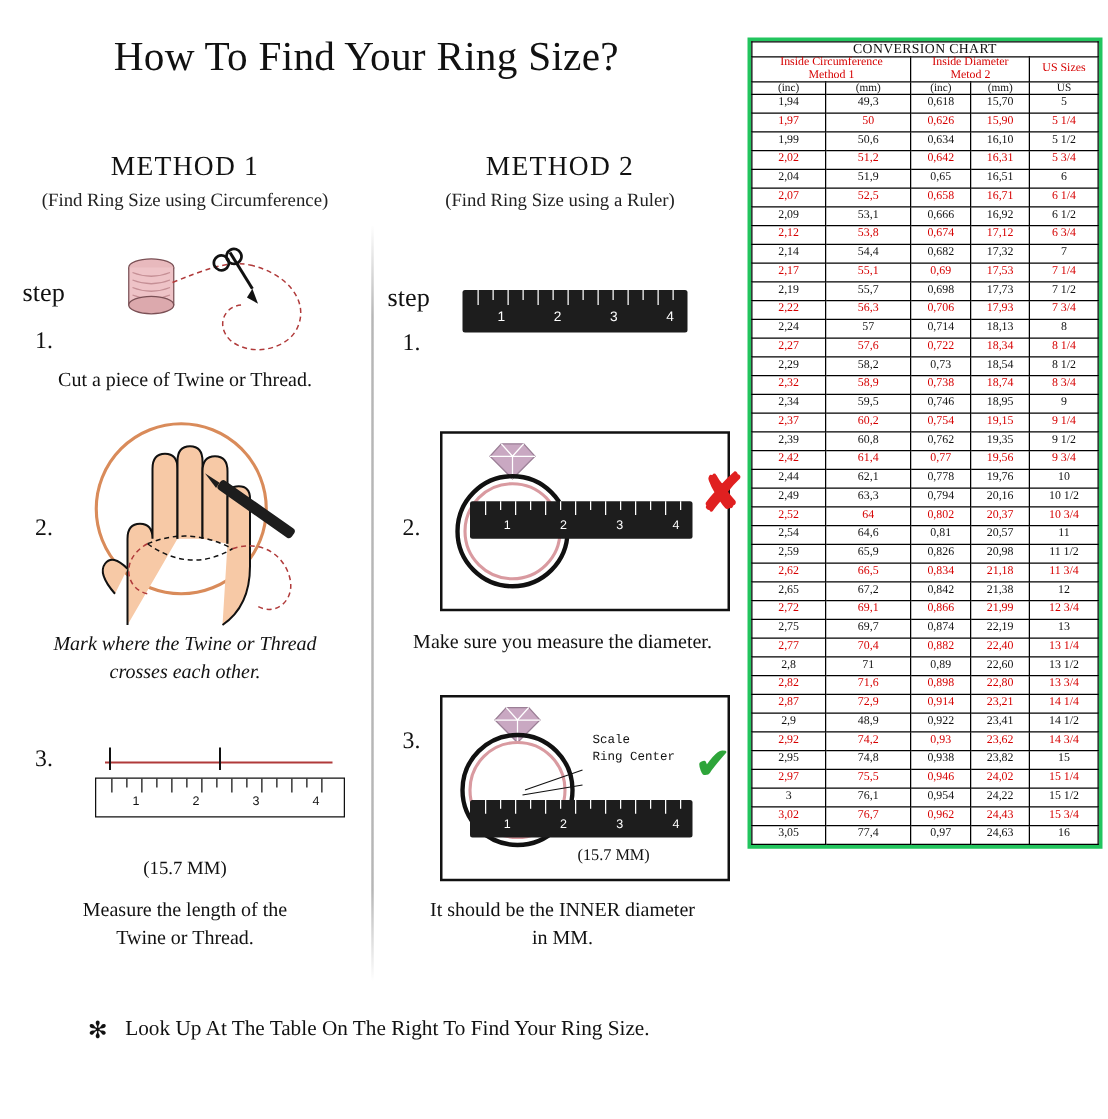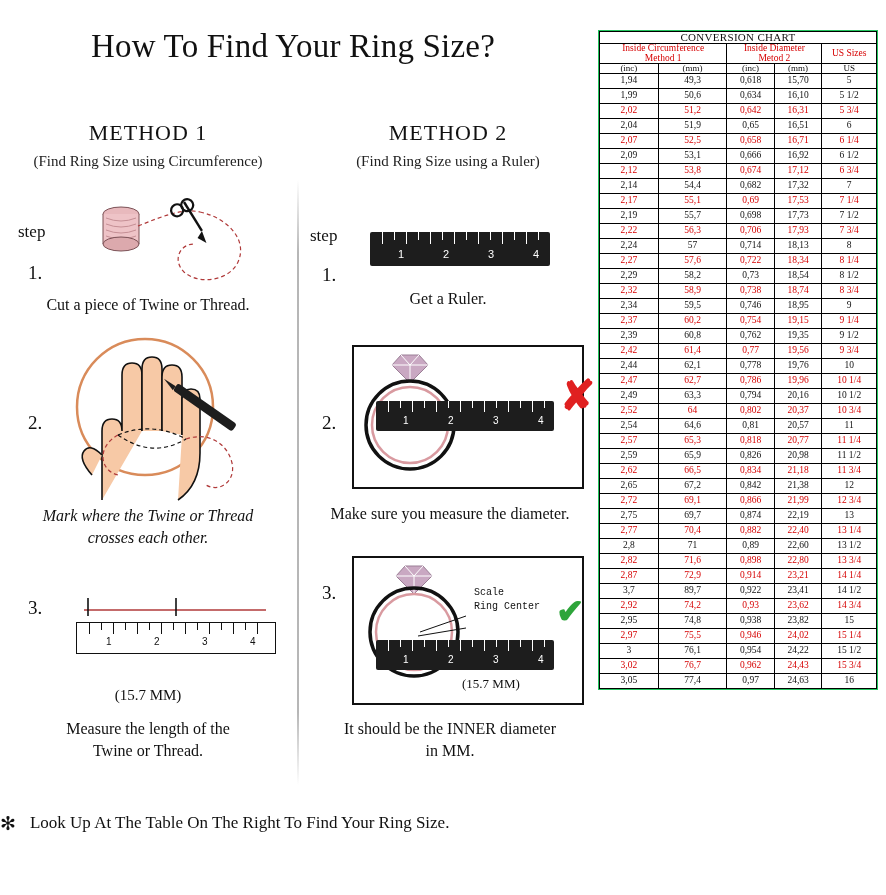--- a/index.html
+++ b/index.html
@@ -29,30 +29,30 @@
   .method{position:absolute;top:120px;width:296px;}
   .m1{left:0;}
   .m2{left:300px;}
   .method h2{
     margin:0;font-size:22px;font-weight:normal;text-align:center;letter-spacing:1px;
   }
   .method .sub{
     margin-top:7px;font-size:15px;text-align:center;color:#222;
   }
 
-  .stepword{position:absolute;font-size:17px;text-align:right;}
+  .stepword{position:absolute;font-size:21px;text-align:right;}
   .stepnum{position:absolute;font-size:19px;}
 
   .caption{
     position:absolute;font-size:16px;text-align:center;line-height:1.35;
   }
 
   
   .footer{
-    position:absolute;left:0;top:812px;width:590px;font-size:17px;
+    position:absolute;left:0;top:812px;width:590px;text-align:center;font-size:17px;
   }
   .footer .star{font-size:19px;margin-right:14px;vertical-align:-2px;}
 
   
   .art{position:absolute;}
 
   
   .ruler{
     position:absolute;background:#1d1d1d;border-radius:2px;
   }
@@ -67,21 +67,21 @@
   .boxcard{position:absolute;border:2px solid #111;background:#fff;}
 
   .redx{position:absolute;color:#e02020;font-weight:bold;}
   .greencheck{position:absolute;color:#2ea53a;font-weight:bold;}
 
   .mono{font-family:"Liberation Mono",monospace;}
 
   
   .chart{
     position:absolute;left:598px;top:30px;width:278px;
-    border:1px solid #22c55e;
+    border:3px solid #22c55e;
     background:#fff;
   }
   table.conv{
     border-collapse:collapse;width:100%;
     font-family:"Liberation Serif",serif;
   }
   table.conv td,table.conv th{
     border:1px solid #000;
     text-align:center;
     padding:0;
@@ -213,21 +213,20 @@
       <div class="t" style="left:132px;height:12px;"></div>
       <div class="t" style="left:144px;height:8px;"></div>
       <div class="t" style="left:156px;height:12px;"></div>
       <div class="t" style="left:168px;height:8px;"></div>
       <div class="lab" style="left:28px;top:16px;font-size:11px;">1</div>
       <div class="lab" style="left:73px;top:16px;font-size:11px;">2</div>
       <div class="lab" style="left:118px;top:16px;font-size:11px;">3</div>
       <div class="lab" style="left:163px;top:16px;font-size:11px;">4</div>
     </div>
 
-    <div class="caption" style="left:308px;top:288px;width:280px;">Get a Ruler.</div>
 
     <div class="stepnum" style="left:322px;top:412px;">2.</div>
 
     <div class="boxcard" style="left:352px;top:345px;width:228px;height:140px;">
       <svg width="224" height="136" style="position:absolute;left:0;top:0;">
         <g transform="translate(38,6)">
           <path d="M0 12 L9 2 L27 2 L36 12 L18 30 Z" fill="#c9a8c2" stroke="#9b7f96" stroke-width="1"></path>
           <path d="M0 12 L36 12 M9 2 L18 12 L27 2 M18 12 L18 30" stroke="#fff" stroke-width="1" fill="none"></path>
         </g>
         <circle cx="56" cy="78" r="44" fill="none" stroke="#111" stroke-width="3.5"></circle>
@@ -331,20 +330,27 @@
         </tr>
       </thead>
       <tbody id="conv-body">
           <tr class="">
             <td>1,94</td>
             <td>49,3</td>
             <td>0,618</td>
             <td>15,70</td>
             <td>5</td>
           </tr>
+          <tr class="rowred">
+            <td>1,97</td>
+            <td>50</td>
+            <td>0,626</td>
+            <td>15,90</td>
+            <td>5 1/4</td>
+          </tr>
           <tr class="">
             <td>1,99</td>
             <td>50,6</td>
             <td>0,634</td>
             <td>16,10</td>
             <td>5 1/2</td>
           </tr>
           <tr class="rowred">
             <td>2,02</td>
             <td>51,2</td>
@@ -464,27 +470,20 @@
             <td>19,56</td>
             <td>9 3/4</td>
           </tr>
           <tr class="">
             <td>2,44</td>
             <td>62,1</td>
             <td>0,778</td>
             <td>19,76</td>
             <td>10</td>
           </tr>
-          <tr class="rowred">
-            <td>2,47</td>
-            <td>62,7</td>
-            <td>0,786</td>
-            <td>19,96</td>
-            <td>10 1/4</td>
-          </tr>
           <tr class="">
             <td>2,49</td>
             <td>63,3</td>
             <td>0,794</td>
             <td>20,16</td>
             <td>10 1/2</td>
           </tr>
           <tr class="rowred">
             <td>2,52</td>
             <td>64</td>
@@ -492,27 +491,20 @@
             <td>20,37</td>
             <td>10 3/4</td>
           </tr>
           <tr class="">
             <td>2,54</td>
             <td>64,6</td>
             <td>0,81</td>
             <td>20,57</td>
             <td>11</td>
           </tr>
-          <tr class="rowred">
-            <td>2,57</td>
-            <td>65,3</td>
-            <td>0,818</td>
-            <td>20,77</td>
-            <td>11 1/4</td>
-          </tr>
           <tr class="">
             <td>2,59</td>
             <td>65,9</td>
             <td>0,826</td>
             <td>20,98</td>
             <td>11 1/2</td>
           </tr>
           <tr class="rowred">
             <td>2,62</td>
             <td>66,5</td>
@@ -563,22 +555,22 @@
             <td>13 3/4</td>
           </tr>
           <tr class="rowred">
             <td>2,87</td>
             <td>72,9</td>
             <td>0,914</td>
             <td>23,21</td>
             <td>14 1/4</td>
           </tr>
           <tr class="">
-            <td>3,7</td>
-            <td>89,7</td>
+            <td>2,9</td>
+            <td>48,9</td>
             <td>0,922</td>
             <td>23,41</td>
             <td>14 1/2</td>
           </tr>
           <tr class="rowred">
             <td>2,92</td>
             <td>74,2</td>
             <td>0,93</td>
             <td>23,62</td>
             <td>14 3/4</td>

